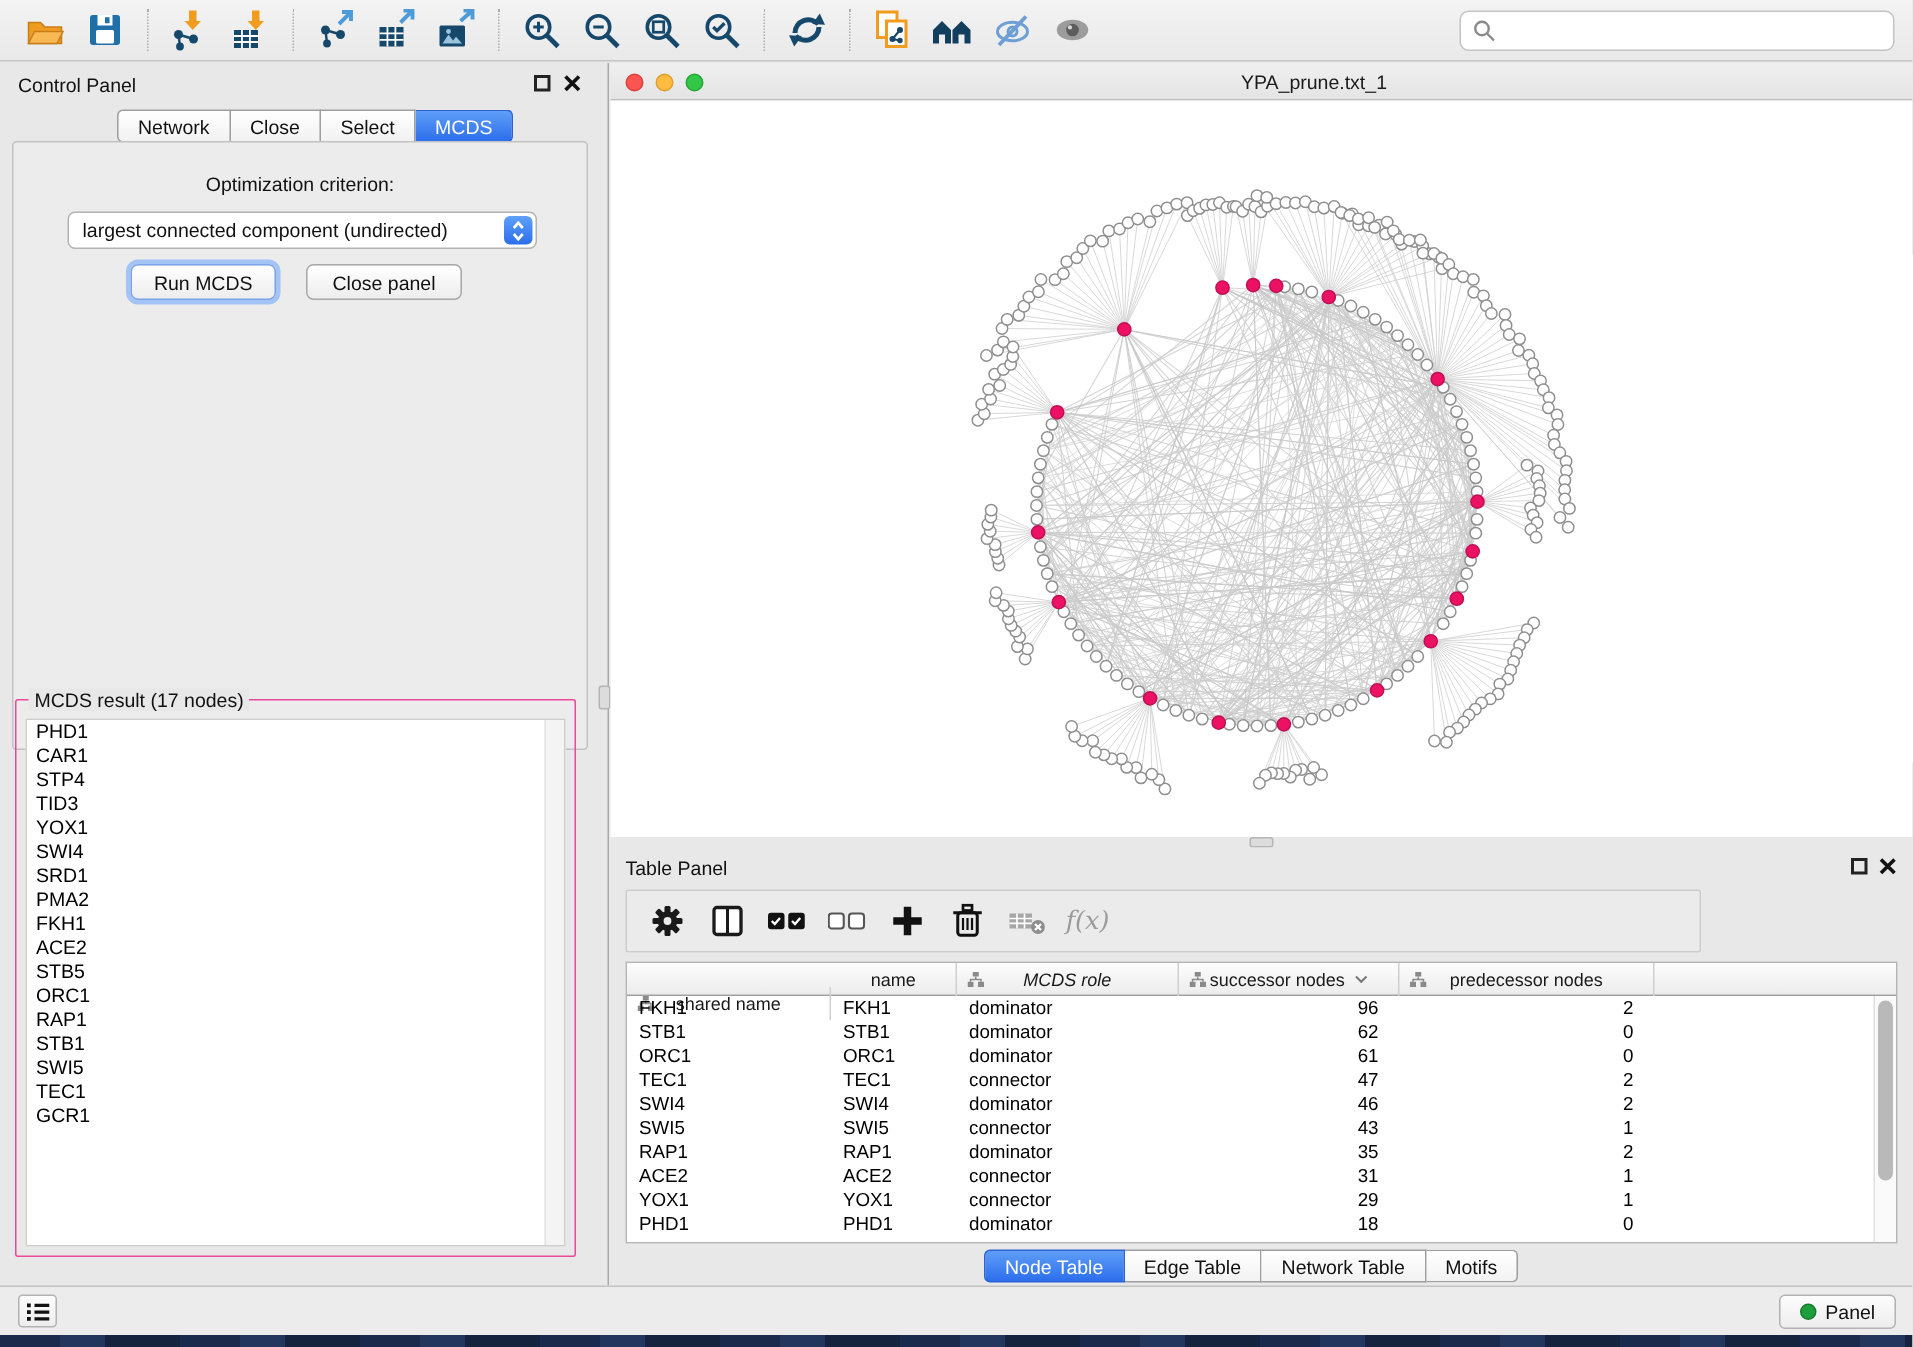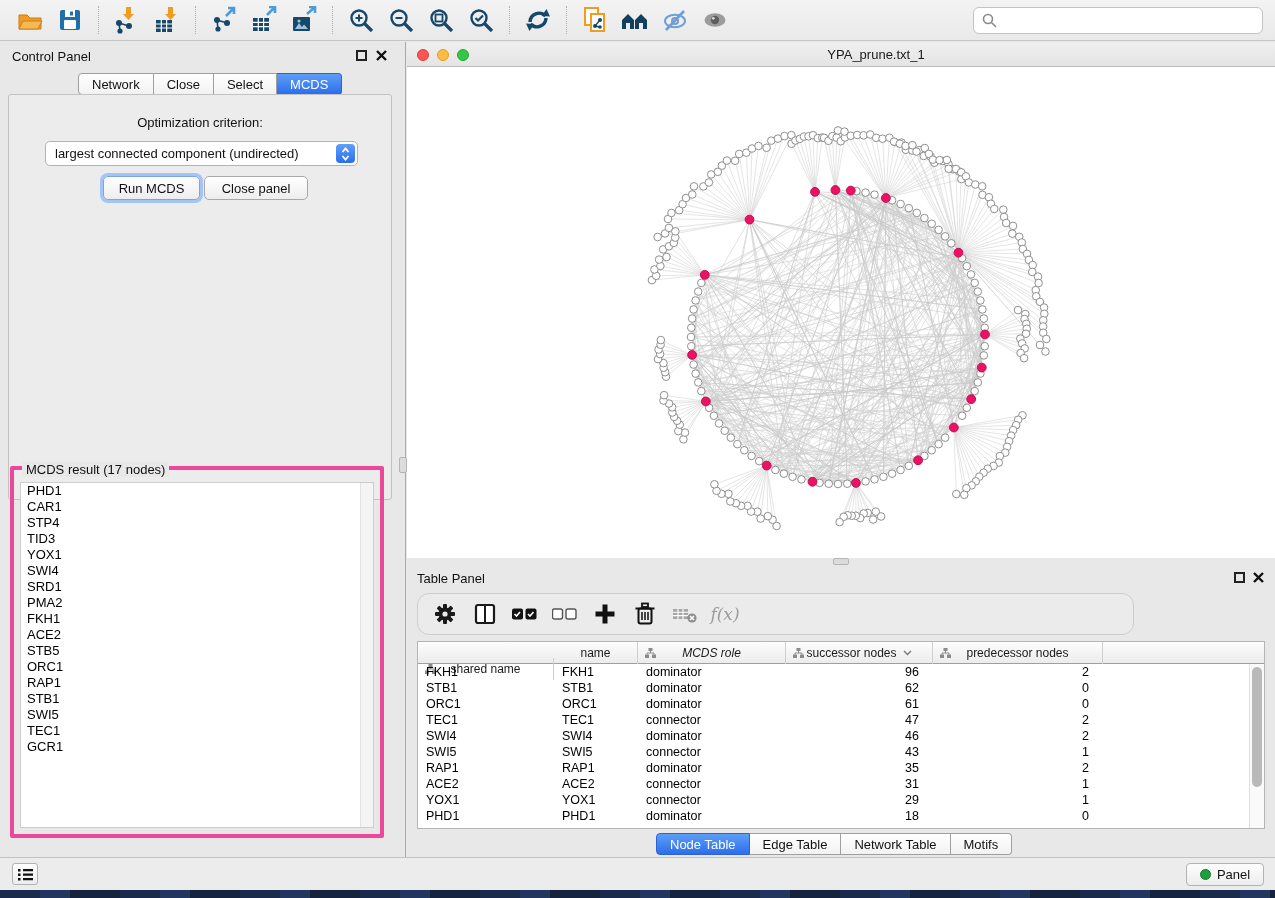--- a/index.html
+++ b/index.html
@@ -37,25 +37,25 @@
     background:#ececec; border:1px solid #c2c2c2; border-radius:3px; }
   #opt-label { position:absolute; left:0; top:20px; width:100%; text-align:center; font-size:13px; color:#111; }
   #criterion-select { position:absolute; left:36px; top:46px; width:313px; height:25px; background:#fff;
     border:1px solid #b3b3b3; border-radius:5px; display:flex; align-items:center; }
   #criterion-value { font-size:13px; padding-left:9px; color:#111; flex:1; white-space:nowrap; }
   #criterion-stepper { width:19px; height:19px; margin-right:2px; border-radius:4px;
     background:linear-gradient(#5fa0f9,#2c6eec); display:flex; align-items:center; justify-content:center; }
   .push-btn { position:absolute; height:24px; background:linear-gradient(#ffffff,#ededed);
     border:1px solid #a8a8a8; border-radius:5px; font-size:13px; color:#111;
     display:flex; align-items:center; justify-content:center; font-family:"Liberation Sans",sans-serif; }
-  #run-btn { left:94px; top:81px; width:97px; box-shadow:0 0 0 3px #a3c4f5; border-color:#7ba4e8;text-align:center; }
+  #run-btn { left:78px; top:81px; width:97px; box-shadow:0 0 0 3px #a3c4f5; border-color:#7ba4e8;text-align:center; }
   #closepanel-btn { left:195px; top:81px; width:104px; }
 
   #result-group { position:absolute; left:10px; top:424px; width:374px; height:372px;
-    border:4px solid #ec4899; border-radius:2px; }
+    border:1px solid #ec4899; border-radius:2px; }
   #result-legend { position:absolute; left:8px; top:-8px; background:#e8e8e8; padding:0 4px; font-size:13px; color:#111; }
   #result-list { position:absolute; left:6px; top:12px; right:6px; bottom:6px; background:#fff;
     border:1px solid #cdcdcd; overflow:hidden; }
   #result-scroll { position:absolute; right:0; top:0; width:13px; height:100%; background:#f4f4f4; border-left:1px solid #e2e2e2; }
   .result-item { font-size:13px; line-height:16px; padding-left:6px; color:#000; }
 
   
   #v-splitter { position:absolute; left:400px; top:42px; width:6px; height:815px; background:#e8e8e8; border-right:1px solid #a9a9a9; }
   #v-grip { position:absolute; left:-1px; top:415px; width:8px; height:16px; background:#dcdcdc; border:1px solid #b5b5b5; border-radius:2px; }
   #h-splitter { position:absolute; left:407px; top:558px; width:868px; height:7px; background:#e8e8e8; }
@@ -70,21 +70,21 @@
   #tl-min   { left:30px; background:#fdbb3f; border:1px solid #dd9f2e; }
   #tl-zoom  { left:50px; background:#33c748; border:1px solid #27a532; }
   #nf-title { position:absolute; left:70px; right:0; top:5px; text-align:center; font-size:13px; color:#1a1a1a; }
   #nf-canvas { position:absolute; top:25px; left:0; width:868px; height:491px; background:#fff; }
 
   
   #table-panel { position:absolute; left:407px; top:565px; width:868px; height:292px; background:#e8e8e8; }
   #tp-title { position:absolute; left:10px; top:6px; font-size:13px; color:#111; }
   #tp-float { right:30px; top:7px; } #tp-close { right:10px; top:6px; }
   #tp-toolbar { position:absolute; left:10px; top:28px; width:717px; height:42px;
-    background:#ebebeb; border:1px solid #cdcdcd; border-radius:12px; display:flex; align-items:center; padding-left:14px; }
+    background:#ebebeb; border:1px solid #cdcdcd; border-radius:2px; display:flex; align-items:center; padding-left:14px; }
   .tp-ic { width:26px; height:26px; margin-right:14px; display:flex; align-items:center; justify-content:center; }
   #fx-label { font-family:"DejaVu Serif", serif; font-style:italic; font-size:17px; color:#9b9b9b; }
 
   #tp-table { position:absolute; left:10px; top:76px; width:848px; height:188px; background:#fff; border:1px solid #b5b5b5; }
   #tp-head { position:absolute; left:0; top:0; width:100%; height:22px;
     background:linear-gradient(#fdfdfd,#ececec); border-bottom:1px solid #9f9f9f; display:flex; }
   .hcell { position:relative; height:22px; border-right:1px solid #cfcfcf; display:flex; align-items:center; justify-content:center; font-size:12px; color:#1a1a1a; }
   .hcell .hicon { position:absolute; left:7px; top:6px; }
   .hcell .hchev { margin-left:6px; }
   #tp-body { position:absolute; left:0; top:22px; right:15px; bottom:0; overflow:hidden; }

